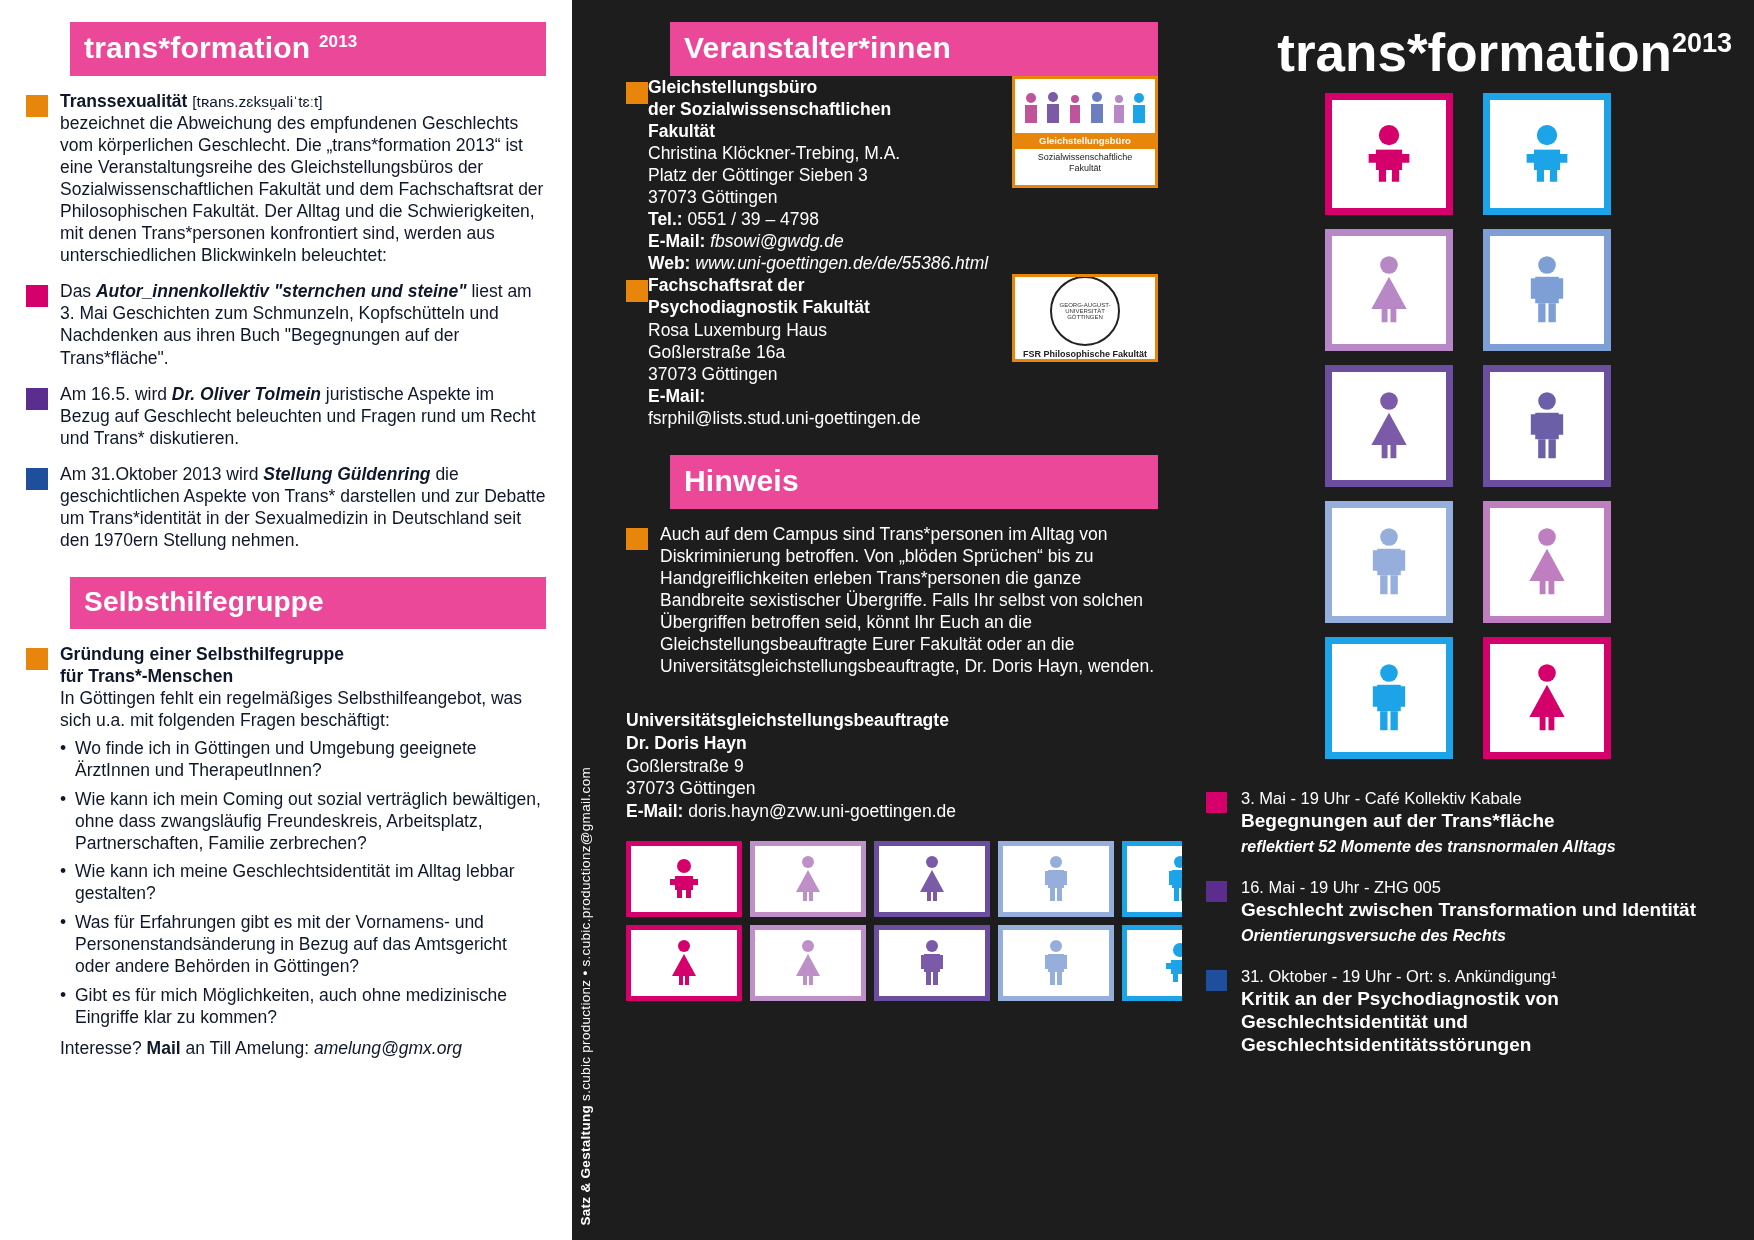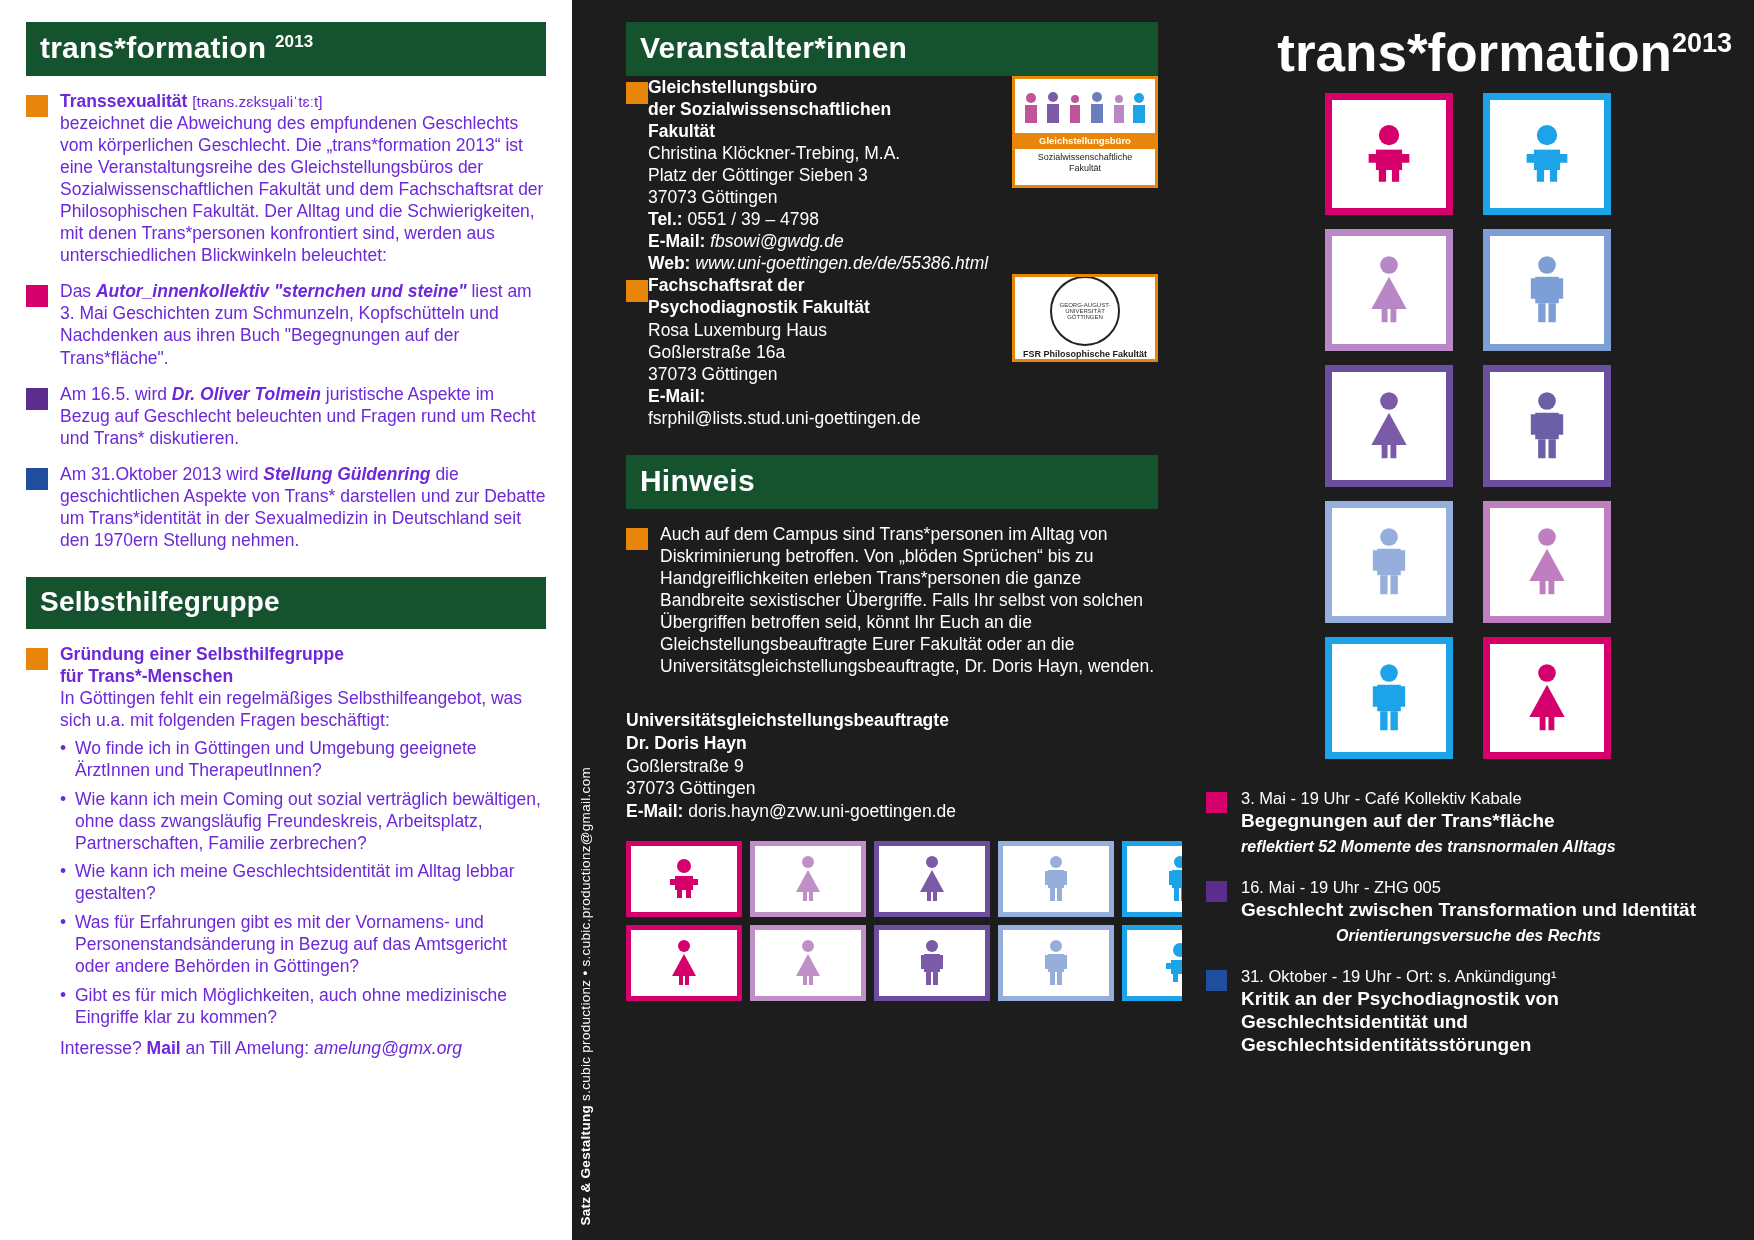--- a/index.html
+++ b/index.html
@@ -12,36 +12,37 @@
   }
   .page { position:relative; width:1754px; height:1240px; display:flex; }
 
   
   .col-left  { width:572px; background:#ffffff; position:relative; padding:22px 26px 0 26px; }
   .col-mid   { width:610px; background:#1d1d1d; position:relative; padding:22px 24px 0 24px; }
   .col-right { width:572px; background:#1d1d1d; position:relative; padding:10px 18px 0 18px; }
 
   
   .bar {
-    background:#14532d; color:#ffffff;
+    background:#ec4899; color:#ffffff;
     font-size:30px; font-weight:bold;
     padding:9px 14px 11px 14px;
     letter-spacing:0.2px;
+    margin-left:44px;
   }
   .bar.small { font-size:28px; }
   .bar sup { font-size:17px; font-weight:bold; }
 
   
   .item { display:flex; gap:12px; margin-top:14px; }
   .sq { width:22px; height:22px; flex:0 0 22px; margin-top:5px; }
   .sq.orange{ background:#E8860C; }
   .sq.magenta{ background:#D6006D; }
   .sq.violet{ background:#5B2D8E; }
   .sq.blue{ background:#1F4E9C; }
-  .txt { font-size:17.5px; line-height:1.26; color:#6d28d9; }
+  .txt { font-size:17.5px; line-height:1.26; color:#0f172a; }
   .col-mid .txt, .col-right .txt { color:#ffffff; }
   b, strong { font-weight:bold; }
   .ital { font-style:italic; }
 
   .ipa { font-size:15.5px; font-weight:normal; }
 
   ul.qs { list-style:none; margin:6px 0 0 0; padding:0; }
   ul.qs li { position:relative; padding-left:15px; margin-top:7px; font-size:17.5px; line-height:1.25; }
   ul.qs li:before { content:"\2022"; position:absolute; left:0; top:0; }
 
@@ -79,21 +80,21 @@
   
   .big-title { color:#ffffff; font-size:53px; font-weight:bold; text-align:right; line-height:1; margin:16px 4px 0 0; }
   .big-title sup { font-size:27px; }
 
   
   .events { margin-top:30px; padding-left:6px; }
   .ev { display:flex; gap:14px; margin-top:22px; }
   .ev .sq { width:21px; height:21px; flex:0 0 21px; margin-top:3px; }
   .ev-when { color:#ffffff; font-size:16.5px; }
   .ev-title { color:#ffffff; font-size:19px; font-weight:bold; line-height:1.2; margin-top:2px; }
-  .ev-sub { color:#ffffff; font-size:16px; font-style:italic; font-weight:bold; line-height:1.2; margin-top:4px;text-align:center; }
+  .ev-sub { color:#ffffff; font-size:16px; font-style:italic; font-weight:bold; line-height:1.2; margin-top:4px; }
   .mt26 { margin-top:26px; }
   .contact { font-size:17.5px; line-height:1.3; color:#ffffff; margin-top:32px; }
 </style>
 </head>
 <body>
 
 <div class="page">
 
   <div class="col-left">
 

